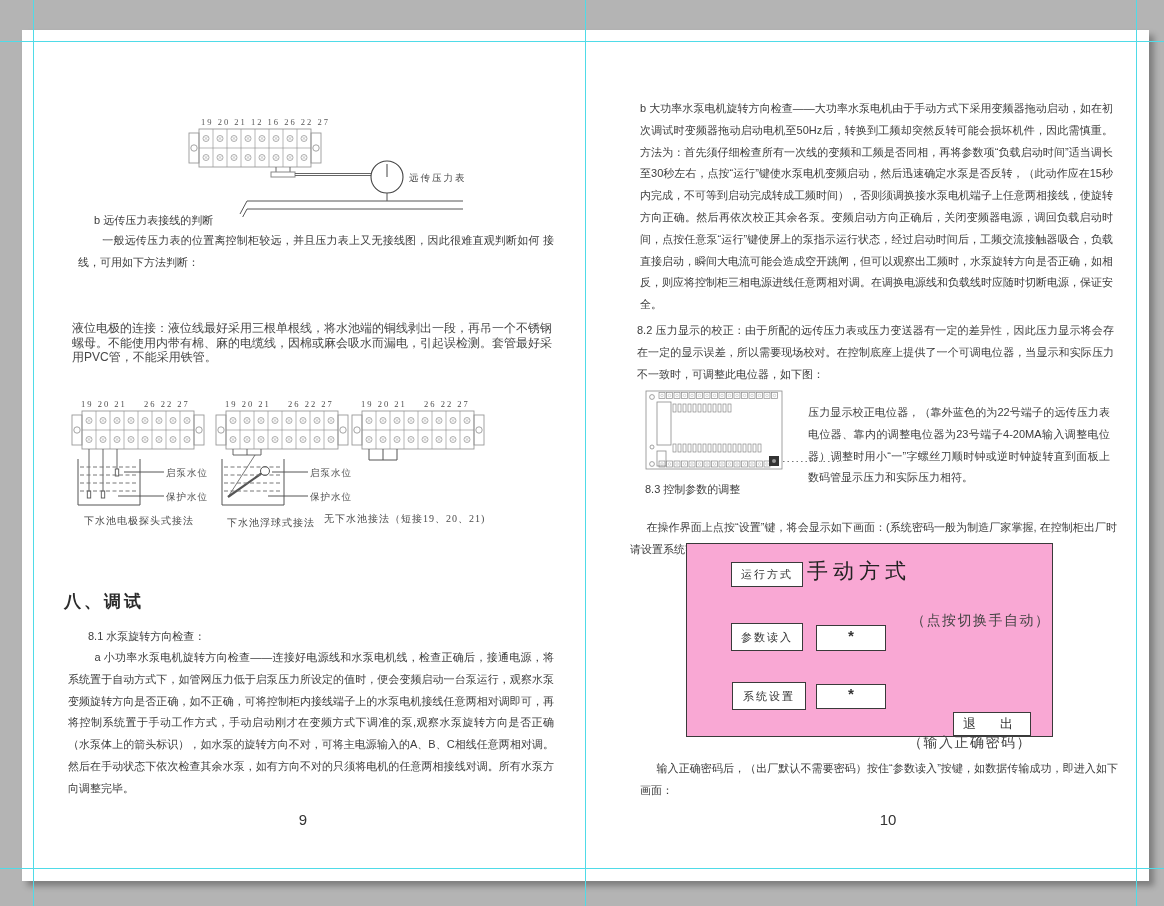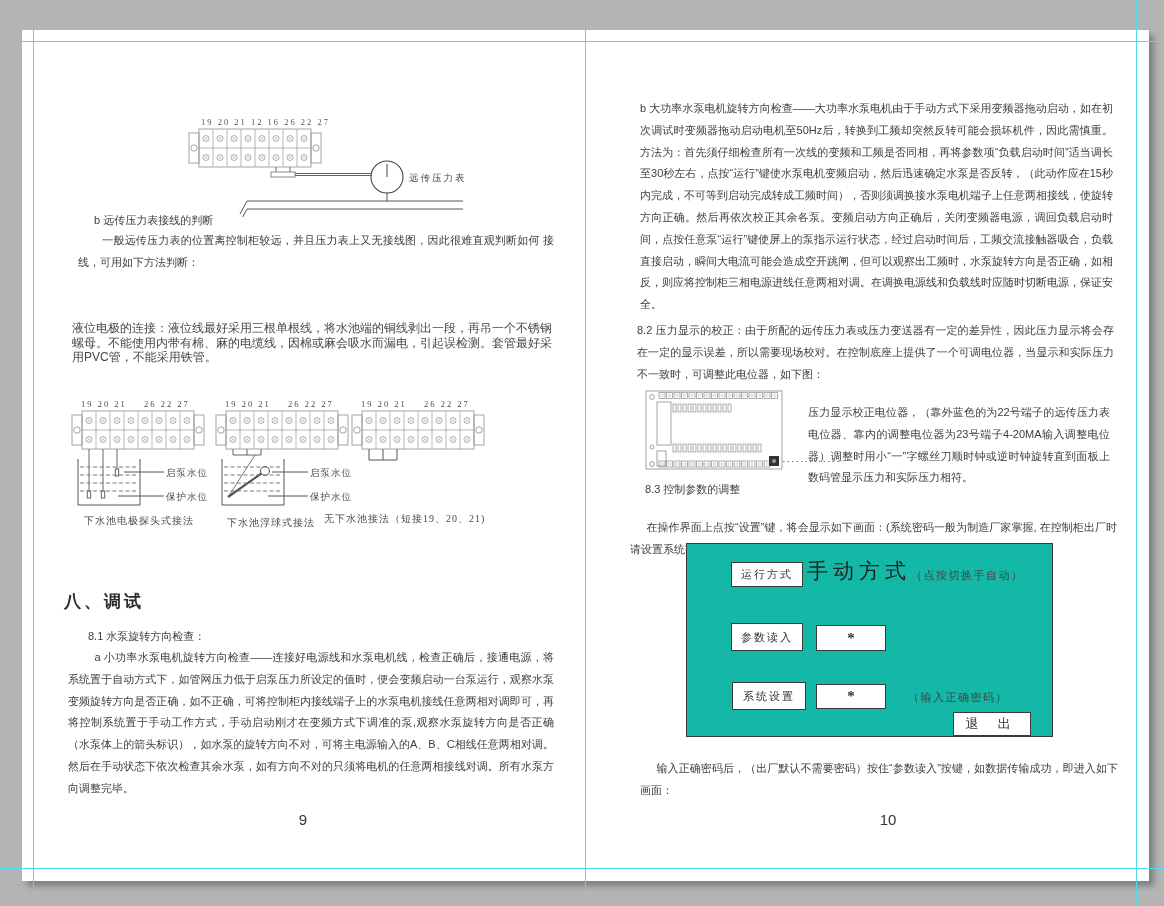--- a/index.html
+++ b/index.html
@@ -18,26 +18,26 @@
   .ind2{text-indent:2.2em;}
   .ind15{text-indent:1.5em;margin-top:15px;}
   .smallnote{font-size:12px;line-height:14.7px;color:#474747;text-align:justify;}
   .h1{font-size:17px;font-weight:bold;letter-spacing:3px;color:#2b2b2b;text-align:right;}
   .sub{font-size:11px;color:#3c3c3c;}
   .caption{font-family:"Liberation Serif",serif;font-size:10px;letter-spacing:1px;color:#4a4a4a;}
   .pagenum{font-size:15px;color:#333;width:60px;text-align:center;}
   .figtext{font-family:"Liberation Serif",serif;fill:#4a4a4a;}
   svg{display:block;}
   
-  .settings-box{position:absolute;width:365px;height:192px;border:1.5px solid #3a3a3a;background:#14b8a6;
-                font-family:Liberation Serif, serif;color:#333;}
+  .settings-box{position:absolute;width:365px;height:192px;border:1.5px solid #3a3a3a;background:#f9a8d4;
+                font-family:Liberation Mono, monospace;color:#333;}
   .sbx{position:absolute;border:1px solid #3a3a3a;display:flex;align-items:center;justify-content:center;
        font-size:11px;letter-spacing:2px;background:#fff;}
   .runvalue{position:absolute;font-size:21px;letter-spacing:5px;color:#222;}
-  .snote{position:absolute;font-size:11px;letter-spacing:1.5px;color:#444;}
+  .snote{position:absolute;font-size:14px;letter-spacing:1.5px;color:#444;margin-top:44px;}
   .pnote{position:absolute;font-size:9px;line-height:13.5px;letter-spacing:0.5px;width:112px;
          text-align:justify;color:#444;}
   .starbox{font-size:15px;font-weight:bold;letter-spacing:0;}
   .exitbox{font-size:13px;letter-spacing:8px;}
 </style>
 </head>
 <body>
 
 <div class="canvas">
 

